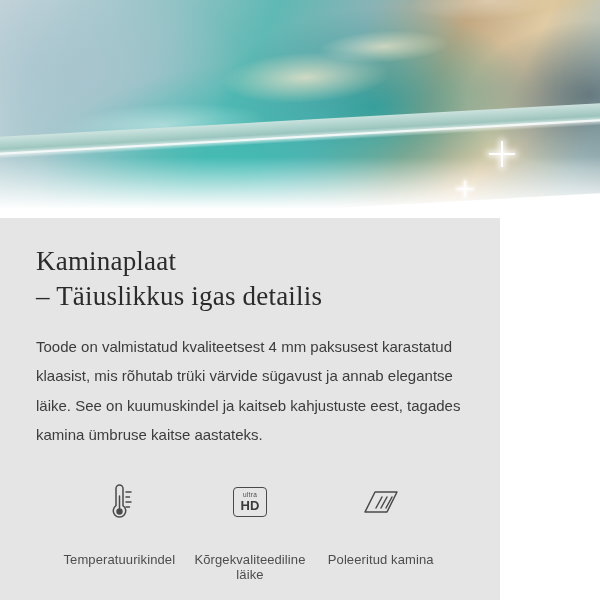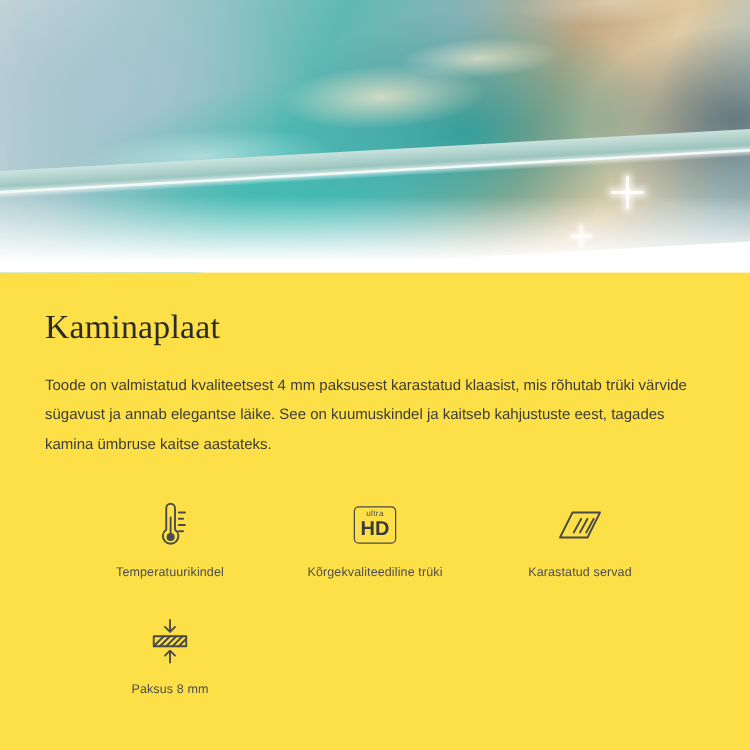--- a/index.html
+++ b/index.html
@@ -6,23 +6,23 @@
   html, body {
     margin: 0; padding: 0;
     width: 600px; height: 600px;
     background: #ffffff;
     font-family: "Liberation Sans", sans-serif;
     overflow: hidden;
   }
 
   .page {
     position: relative;
-    width: 600px;
+    width: 500px;
     height: 600px;
-    background: #fde047;
+    background: #e5e5e5;
   }
 
   
   .hero {
     position: relative;
     width: 600px;
     height: 218px;
     overflow: hidden;
     background: #ffffff;
   }
@@ -109,21 +109,21 @@
     font-size: 27px;
     line-height: 1.3;
     color: #2b2b2b;
     margin: 6px 0 0 0;
     letter-spacing: 0.2px;
   }
   h1.title .line2 { display: block; }
 
   p.desc {
     margin: 18px 0 0 0;
-    font-size: 12px;
+    font-size: 15px;
     line-height: 1.95;
     color: #3c3c3c;
     max-width: 536px;
   }
 
   
   .features {
     margin-top: 30px;
     display: grid;
     grid-template-columns: repeat(3, 1fr);
@@ -138,22 +138,22 @@
   }
   .feature-icon {
     width: 46px;
     height: 46px;
     display: flex;
     align-items: center;
     justify-content: center;
     color: #4a4a4a;
   }
   .feature-label {
-    margin-top: 10px;
-    font-size: 10px;
+    margin-top: 27px;
+    font-size: 13px;
     color: #4d4d4d;
     text-align: center;
     letter-spacing: 0.1px;
   }
   .ultrahd-badge {
     width: 34px; height: 30px;
     border: 1.6px solid #4a4a4a;
     border-radius: 4px;
     display: flex;
     flex-direction: column;
@@ -161,21 +161,21 @@
     justify-content: center;
     line-height: 1;
   }
   .ultrahd-badge .u {
     font-size: 6.5px;
     letter-spacing: 0.3px;
     color: #4a4a4a;
     margin-bottom: 1px;
   }
   .ultrahd-badge .hd {
-    font-size: 16px;
+    font-size: 13px;
     font-weight: bold;
     color: #3a3a3a;
   }
 </style>
 </head>
 <body>
 
 <div class="page">
 
   <div class="hero">
@@ -185,20 +185,21 @@
     <div class="hero-edge"></div>
     <div class="hero-edge2"></div>
     <div class="sparkle s1"></div>
     <div class="sparkle s2"></div>
     <div class="hero-mask"></div>
   </div>
 
   <div class="content">
     <h1 class="title">
       <span>Kaminaplaat</span>
+      <span class="line2">– Täiuslikkus igas detailis</span>
     </h1>
 
     <p class="desc">Toode on valmistatud kvaliteetsest 4 mm paksusest karastatud klaasist, mis rõhutab trüki värvide sügavust ja annab elegantse läike. See on kuumuskindel ja kaitseb kahjustuste eest, tagades kamina ümbruse kaitse aastateks.</p>
 
     <div class="features">
 
       <div class="feature">
         <div class="feature-icon">
           <svg width="38" height="40" viewBox="0 0 38 40" fill="none" stroke="#4a4a4a" stroke-width="1.5" stroke-linecap="round">
             <path d="M16 6.5a3.5 3.5 0 0 1 7 0v17.2a6.2 6.2 0 1 1-7 0z"></path>
@@ -213,35 +214,35 @@
         <div class="feature-label">Temperatuurikindel</div>
       </div>
 
       <div class="feature">
         <div class="feature-icon">
           <div class="ultrahd-badge">
             <div class="u">ultra</div>
             <div class="hd">HD</div>
           </div>
         </div>
-        <div class="feature-label">Kõrgekvaliteediline trüki</div>
+        <div class="feature-label">Kõrgekvaliteediline läike</div>
       </div>
 
 
 
       <div class="feature">
         <div class="feature-icon">
           <svg width="40" height="34" viewBox="0 0 40 34" fill="none" stroke="#4a4a4a" stroke-width="1.5" stroke-linecap="round" stroke-linejoin="round">
             <path d="M4 27 14 7h22L26 27z"></path>
             <line x1="15" y1="23" x2="21" y2="12"></line>
             <line x1="20" y1="23" x2="26" y2="12"></line>
             <line x1="25" y1="23" x2="31" y2="12"></line>
           </svg>
         </div>
-        <div class="feature-label">Karastatud servad</div>
+        <div class="feature-label">Poleeritud kamina</div>
       </div>
 
       <div class="feature">
         <div class="feature-icon">
           <svg width="38" height="40" viewBox="0 0 38 40" fill="none" stroke="#4a4a4a" stroke-width="1.5" stroke-linecap="round" stroke-linejoin="round">
             <line x1="19" y1="3" x2="19" y2="12"></line>
             <polyline points="15,8.5 19,12.5 23,8.5"></polyline>
             <rect x="6" y="16" width="26" height="8"></rect>
             <line x1="6" y1="24" x2="14" y2="16"></line>
             <line x1="11" y1="24" x2="19" y2="16"></line>

